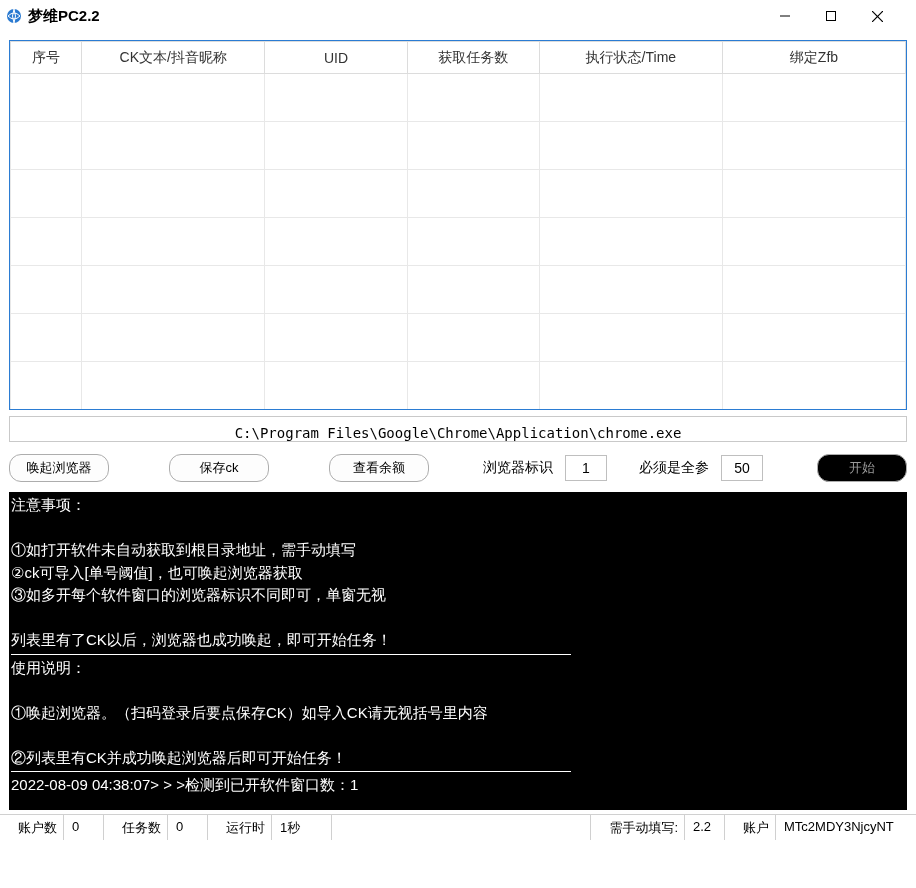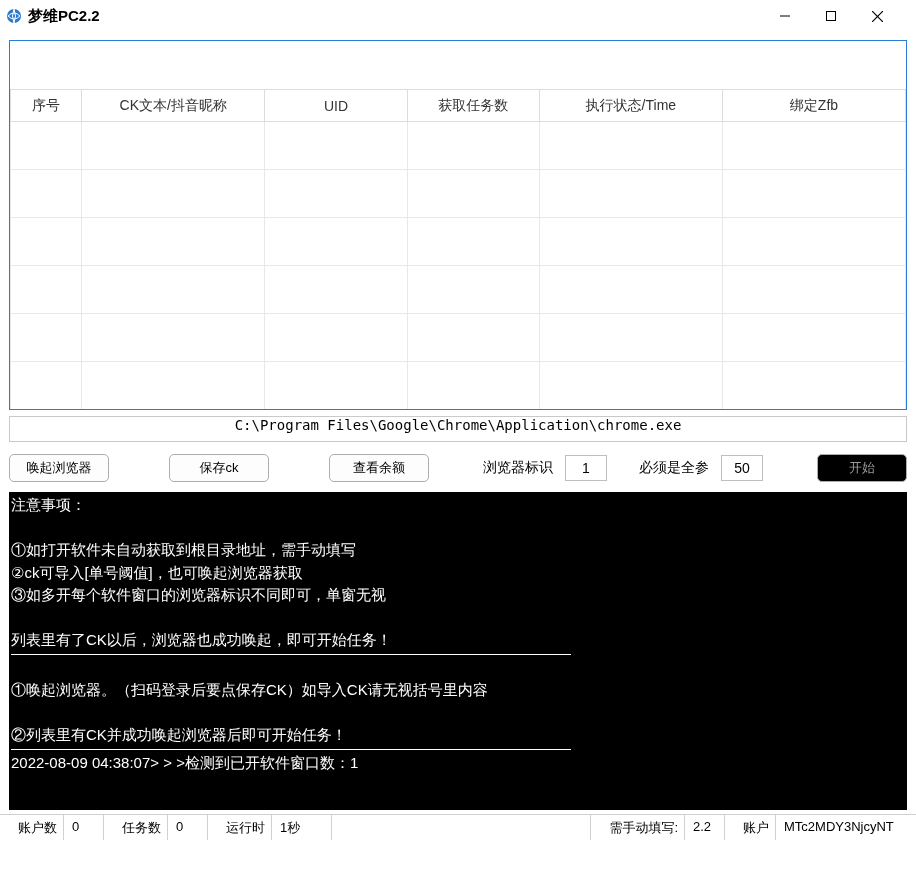--- a/index.html
+++ b/index.html
@@ -8,37 +8,37 @@
     height: 32px; display: flex; align-items: center; justify-content: space-between;
     padding: 0 16px 0 6px; background: #fff;
   }
   .titlebar-left { display: flex; align-items: center; gap: 6px; }
   .titlebar-left .title { font-weight: bold; font-size: 15px; color: #000; }
   .app-icon { width: 16px; height: 16px; }
   .win-controls { display: flex; }
   .win-btn { width: 46px; height: 32px; display:flex; align-items:center; justify-content:center; color:#000; }
   .client { padding: 8px 9px 0 9px; }
   .table-wrap { border: 1px solid #2b7cd3; height: 370px; overflow: hidden; }
-  table.grid { width: 100%; border-collapse: collapse; table-layout: fixed; margin-top: 48px; }
+  table.grid { width: 100%; border-collapse: collapse; table-layout: fixed; }
   table.grid th {
     border: 1px solid #dcdcdc; background: #fff; font-weight: normal; color:#333;
     height: 32px; font-size: 14px;
   }
   table.grid td { border: 1px solid #e8e8e8; height: 48px; }
   .path-row {
     border: 1px solid #c9c9c9; border-top: 1px solid #c9c9c9; margin-top: 6px;
-    height: 26px; display:flex; align-items:flex-start; justify-content:center;
+    height: 26px; display:flex; align-items:flex-end; justify-content:center;
     font-family: "NSimSun","SimSun",monospace; font-size: 14px; color:#000;
   }
   .controls-row {
     display:flex; align-items:center; gap: 12px; margin-top: 10px; height: 32px;
   }
   .btn {
     border: 1px solid #adadad; background: #fdfdfd; height: 28px; padding: 0 12px;
-    font-size: 13px; cursor: pointer; border-radius: 5px; min-width: 100px;
+    font-size: 13px; cursor: pointer; border-radius: 12px; min-width: 100px;
   }
   .btn.disabled { color:#9a9a9a; background:#000000; cursor:default; }
   .lbl { font-size: 14px; color:#000; }
   .num-input {
     width: 42px; height: 26px; border:1px solid #bfbfbf; text-align:center; font-size:14px;
   }
   .flex-gap { flex: 1 1 auto; }
   .console {
     margin-top: 8px; background:#000; color:#fff; height: 318px; padding: 2px 0 0 2px;
     font-size: 15px; line-height: 1.5; overflow:hidden;
@@ -190,20 +190,21 @@
 
   <div class="console" id="console">
       <div class="line">注意事项：</div>
       <div class="line">&nbsp;</div>
       <div class="line">①如打开软件未自动获取到根目录地址，需手动填写</div>
       <div class="line">②ck可导入[单号阈值]，也可唤起浏览器获取</div>
       <div class="line">③如多开每个软件窗口的浏览器标识不同即可，单窗无视</div>
       <div class="line">&nbsp;</div>
       <div class="line">列表里有了CK以后，浏览器也成功唤起，即可开始任务！</div>
       <div class="hr"></div>
+      <div class="line">使用说明：</div>
       <div class="line">&nbsp;</div>
       <div class="line">①唤起浏览器。（扫码登录后要点保存CK）如导入CK请无视括号里内容</div>
       <div class="line">&nbsp;</div>
       <div class="line">②列表里有CK并成功唤起浏览器后即可开始任务！</div>
       <div class="hr"></div>
       <div class="line">2022-08-09 04:38:07&gt; &gt; &gt;检测到已开软件窗口数：1</div>
     </div>
 </div>
 
 <div class="statusbar">

